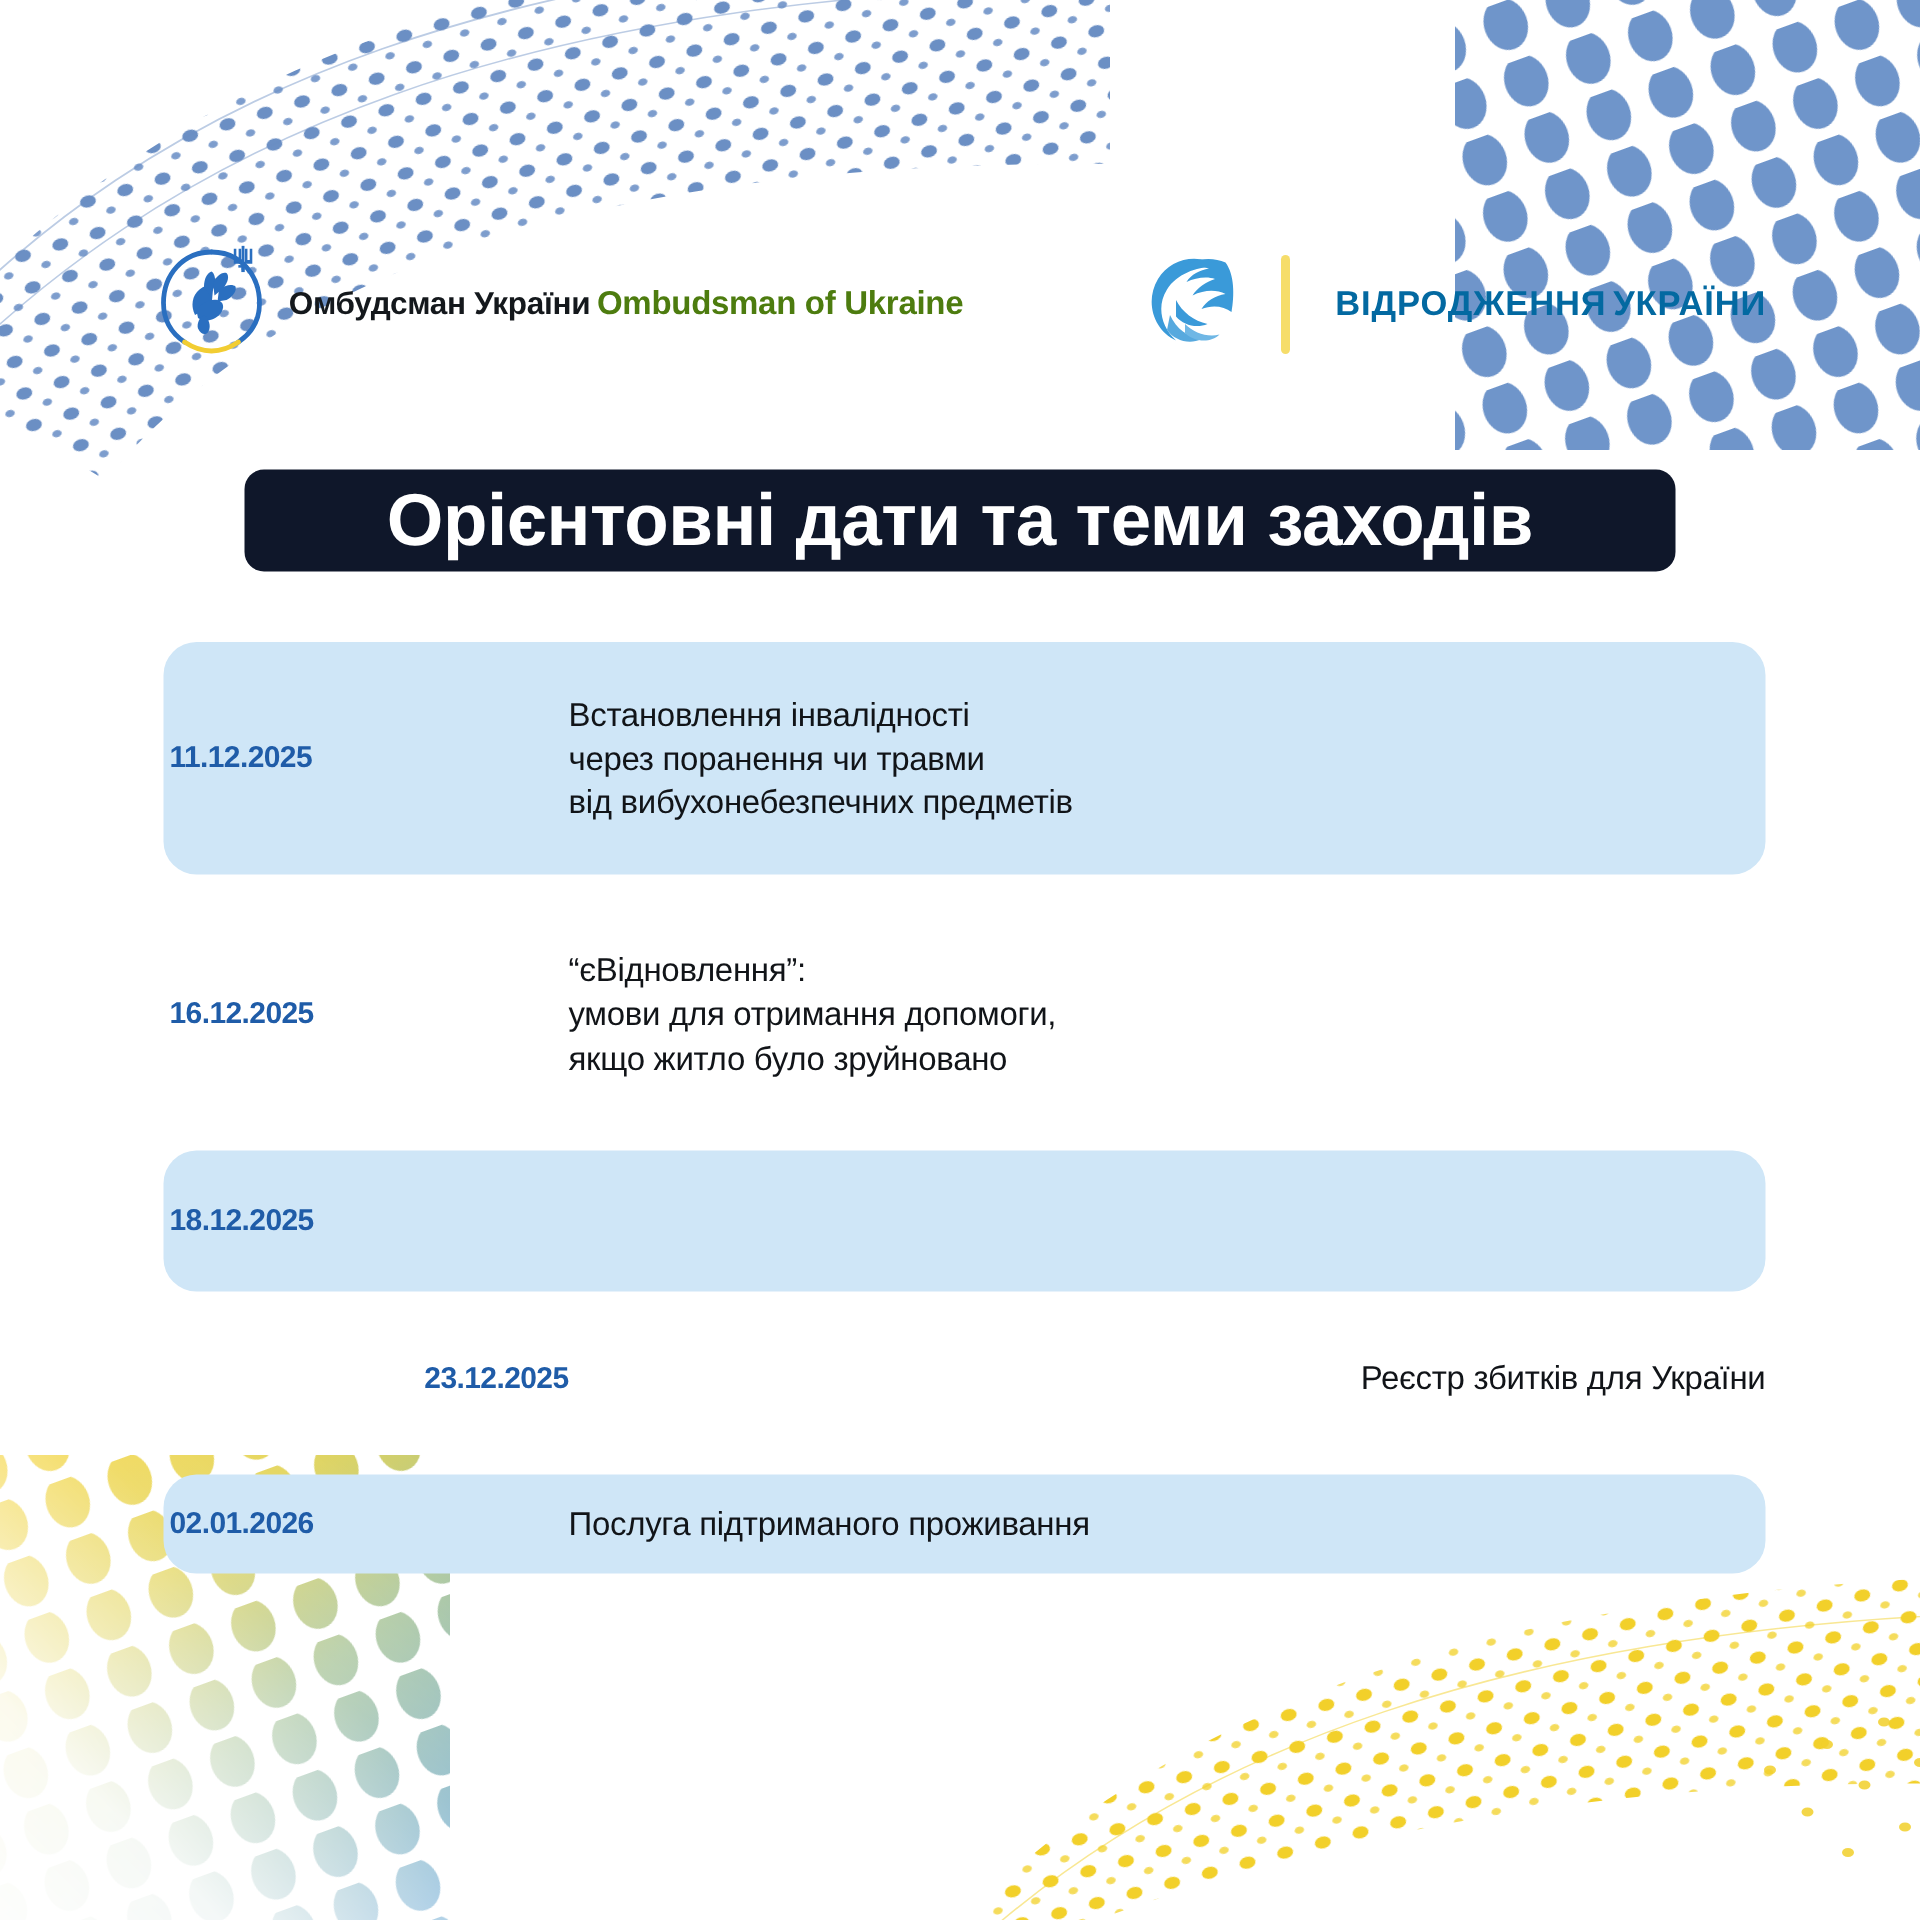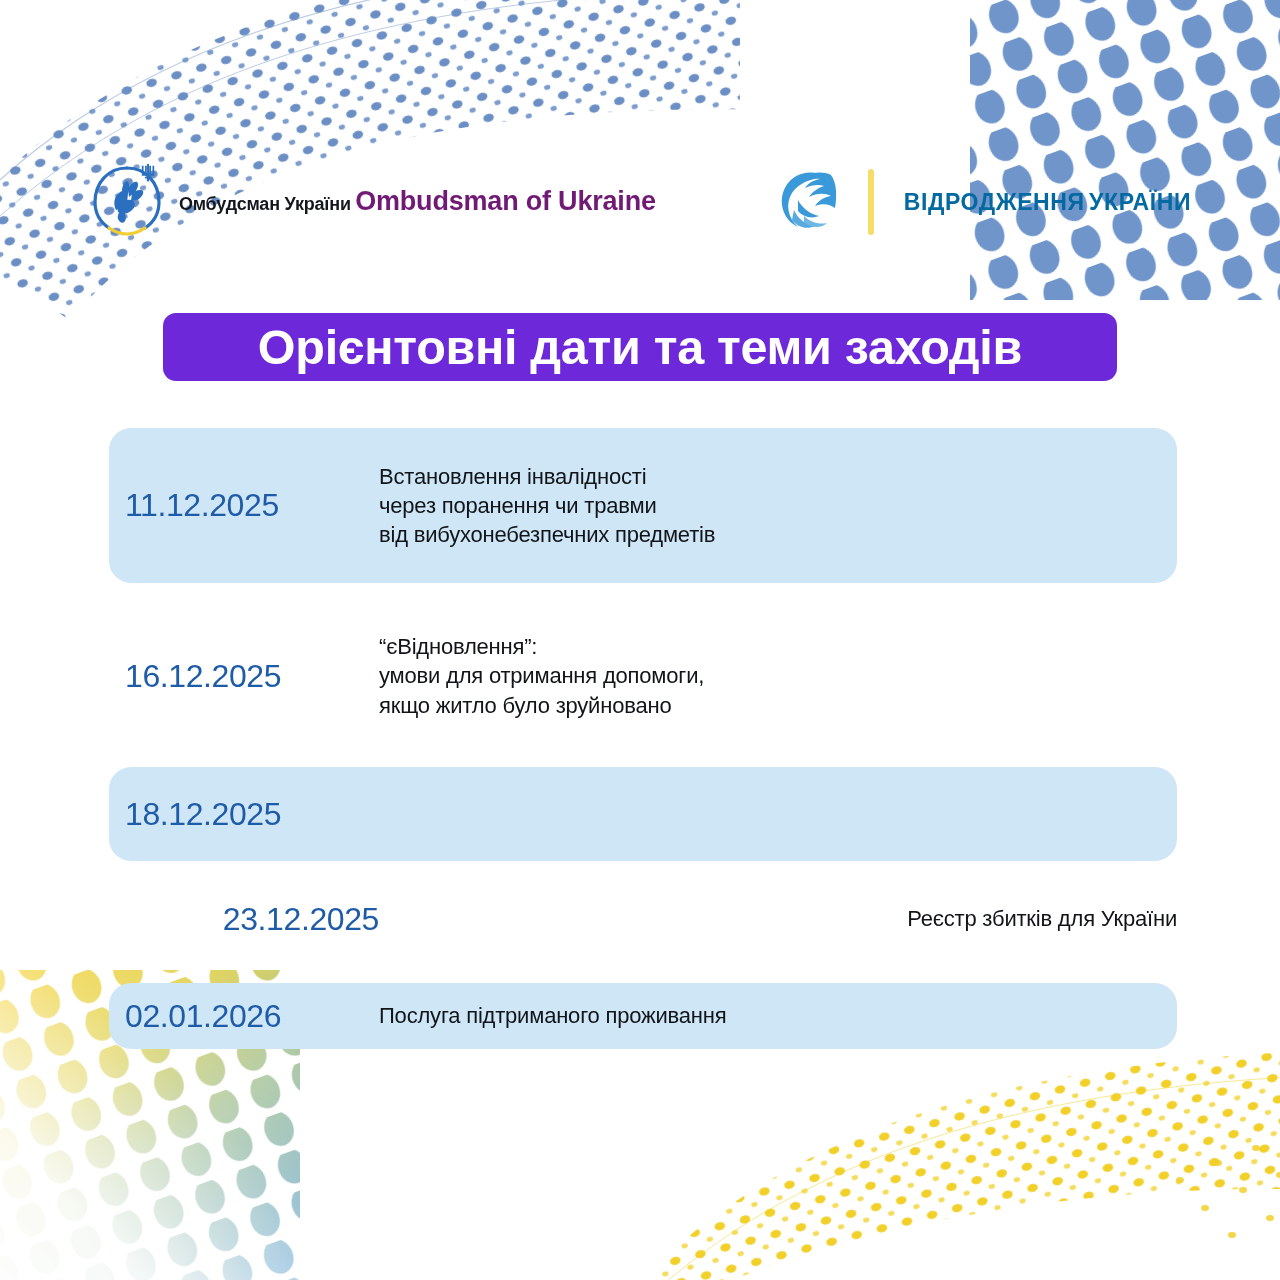--- a/index.html
+++ b/index.html
@@ -31,43 +31,43 @@
     top:160px; left:0; right:0;
     display:flex;
     justify-content:center;
     align-items:center;
     gap:118px;
   }
   .logo-block { display:flex; align-items:center; gap:14px; }
   .logo-mark { flex:0 0 auto; }
   .omb-text { line-height:1.18; }
   .omb-text .l1 {
-    font-size:18px; font-weight:bold; color:#14181c;
+    font-size:21px; font-weight:bold; color:#14181c;
     letter-spacing:-0.2px; white-space:nowrap;
   }
   .omb-text .l2 {
-    font-size:27px; font-weight:bold; color:#701a75;
+    font-size:22px; font-weight:bold; color:#4d7c0f;
     letter-spacing:-0.2px; white-space:nowrap;
   }
   .vidr-divider {
     width:6px; height:66px; border-radius:3px;
     background:#f6dd6a; margin:0 16px 0 8px;
   }
   .vidr-text { line-height:1.16; }
   .vidr-text .l1, .vidr-text .l2 {
     font-size:23px; font-weight:bold; color:#0369a1;
     letter-spacing:0.6px; white-space:nowrap;
   }
 
   
   .title-banner {
     position:absolute;
     left:163px; top:313px;
     width:954px; height:68px;
-    background:#6d28d9;
+    background:#0f172a;
     border-radius:13px;
     display:flex; align-items:center; justify-content:center;
   }
   .title-banner .t {
     color:#ffffff;
     font-size:49px;
     font-weight:bold;
     letter-spacing:-0.3px;
     white-space:nowrap;
     transform:scaleX(0.99);
@@ -81,24 +81,24 @@
   }
   .row {
     display:flex;
     align-items:center;
     border-radius:22px;
     padding:0 0 0 0;
   }
   .row.shaded { background:#cfe6f7; }
   .row .date {
     flex:0 0 270px;
-    padding-left:16px;
+    padding-left:4px;
     color:#1f5ca8;
-    font-size:32px;
-    font-weight:normal;
+    font-size:20px;
+    font-weight:bold;
     letter-spacing:-0.4px;
     white-space:nowrap;
   }
   .row .topic {
     flex:1 1 auto;
     color:#111418;
     font-size:22px;
     font-weight:500;
     line-height:1.33;
     letter-spacing:-0.2px;

